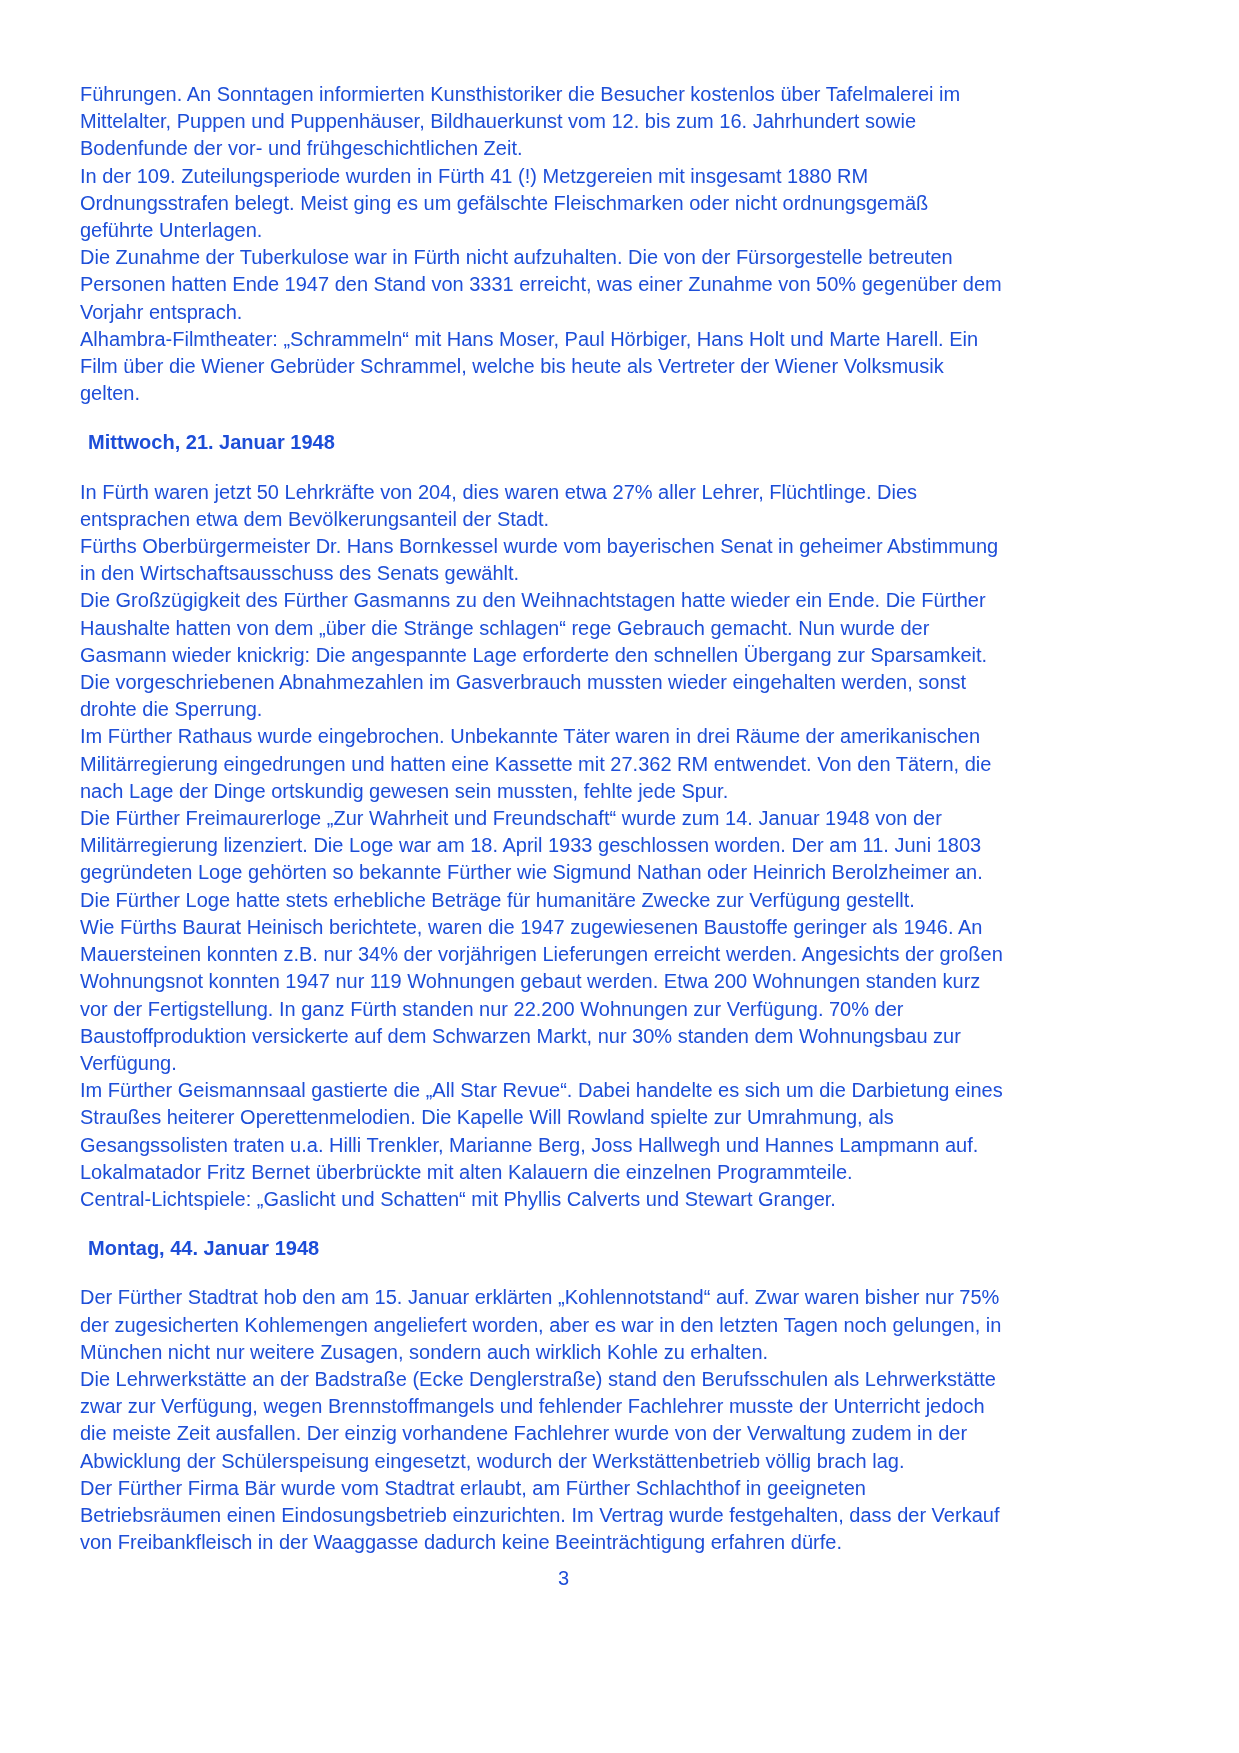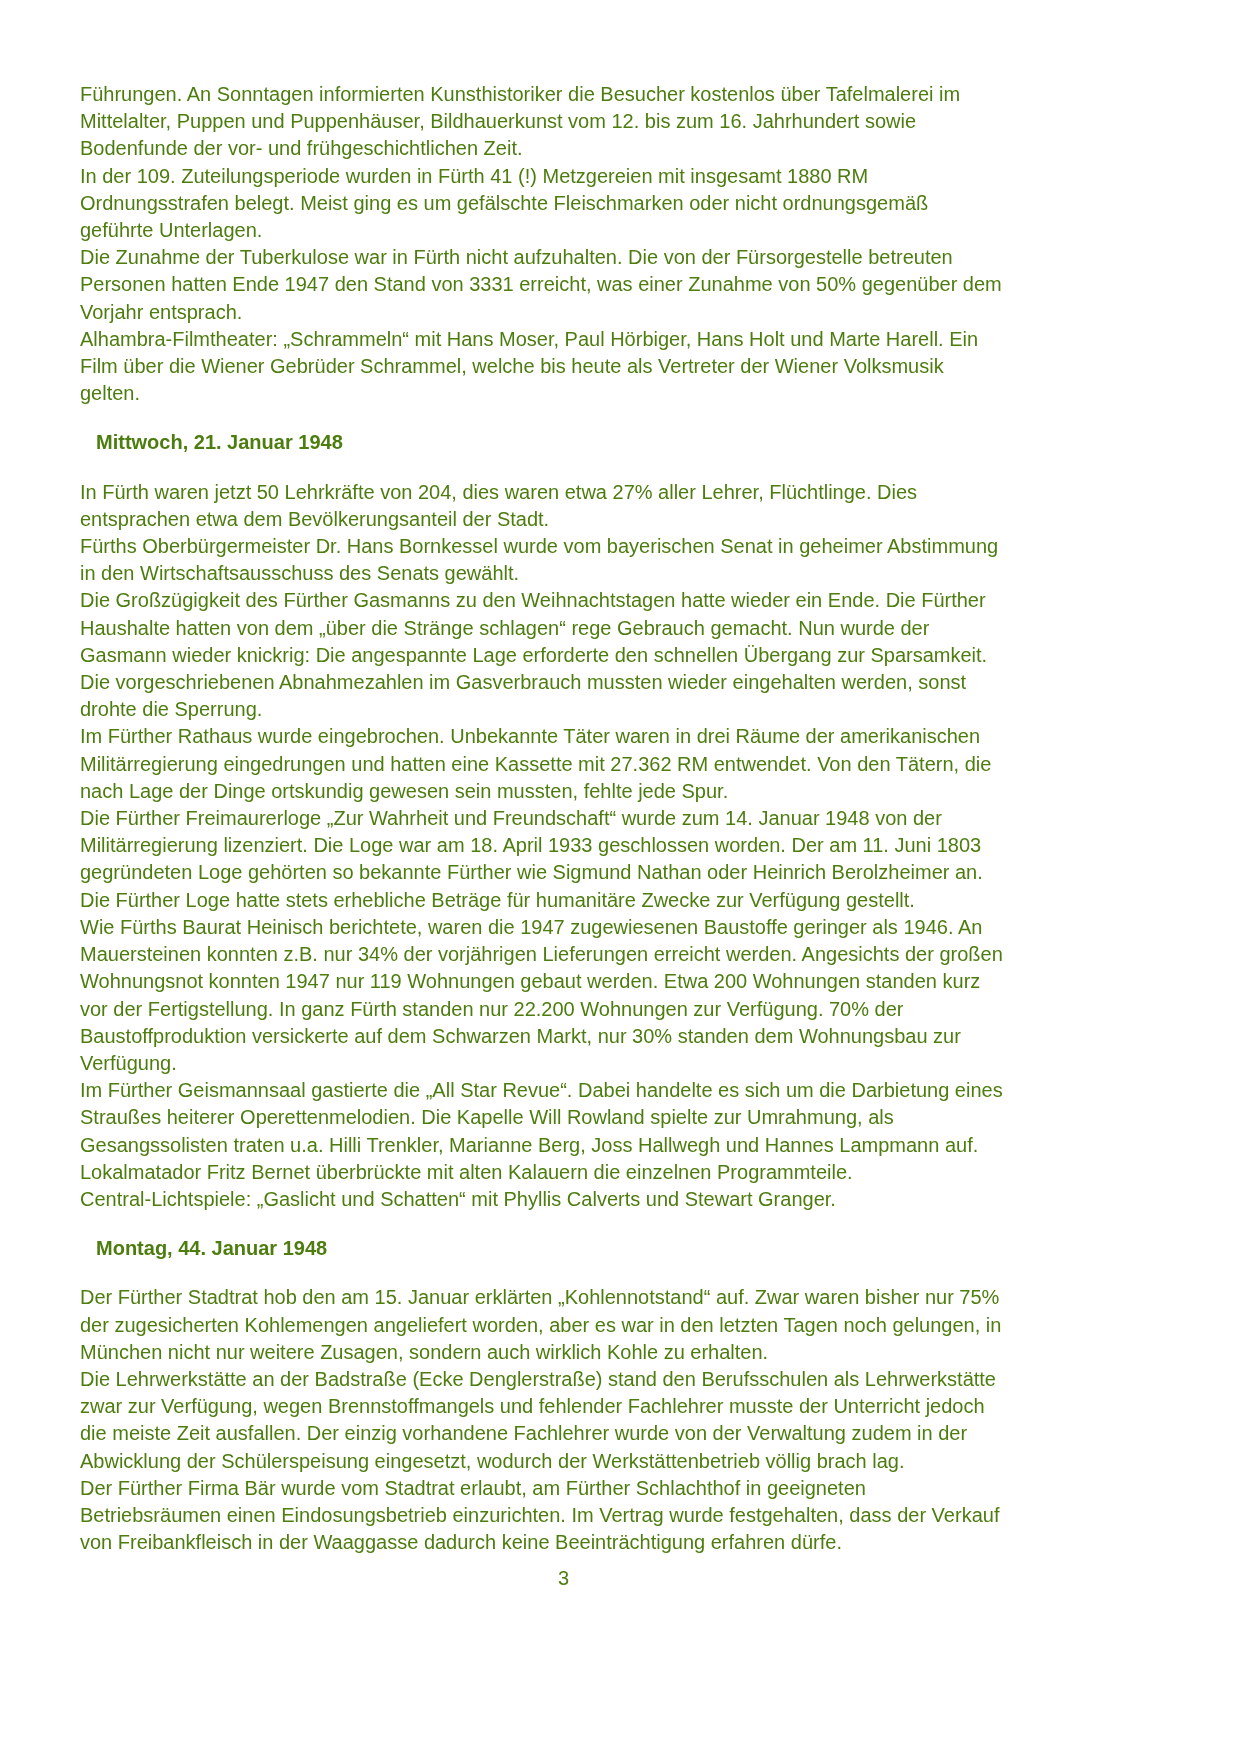--- a/index.html
+++ b/index.html
@@ -15,30 +15,30 @@
   }
   .page {
     width: 1239px;
     height: 1753px;
     background: #ffffff;
     box-sizing: border-box;
     padding: 81px 72px 0 80px;
     font-family: "Liberation Sans", "DejaVu Sans", sans-serif;
     font-size: 20px;
     line-height: 27.2px;
-    color: #4d7c0f;
+    color: #1d4ed8;
     -webkit-font-smoothing: antialiased;
   }
   .doc-paragraph {
     margin: 0;
     white-space: pre-line;
     text-align: left;
   }
   .doc-heading {
-    margin: 22px 0 22px 16px;
+    margin: 22px 0 22px 8px;
     font-weight: bold;
     white-space: pre-line;
     text-align: left;
   }
   .page-footer {
     margin-top: 9px;
     text-align: center;
     position: relative;
     left: -60px;
   }

